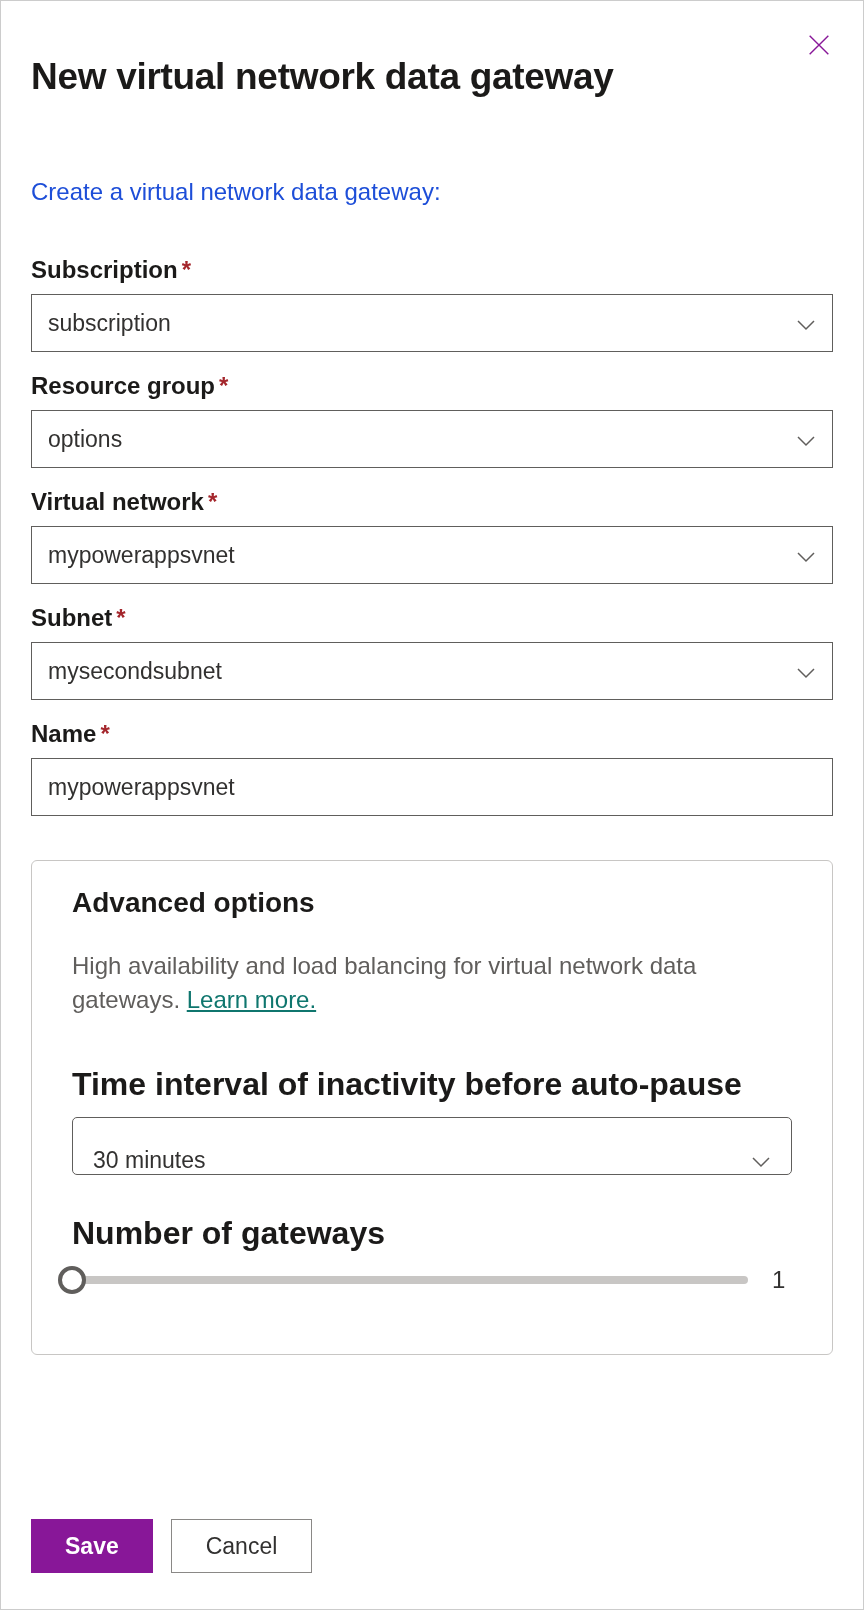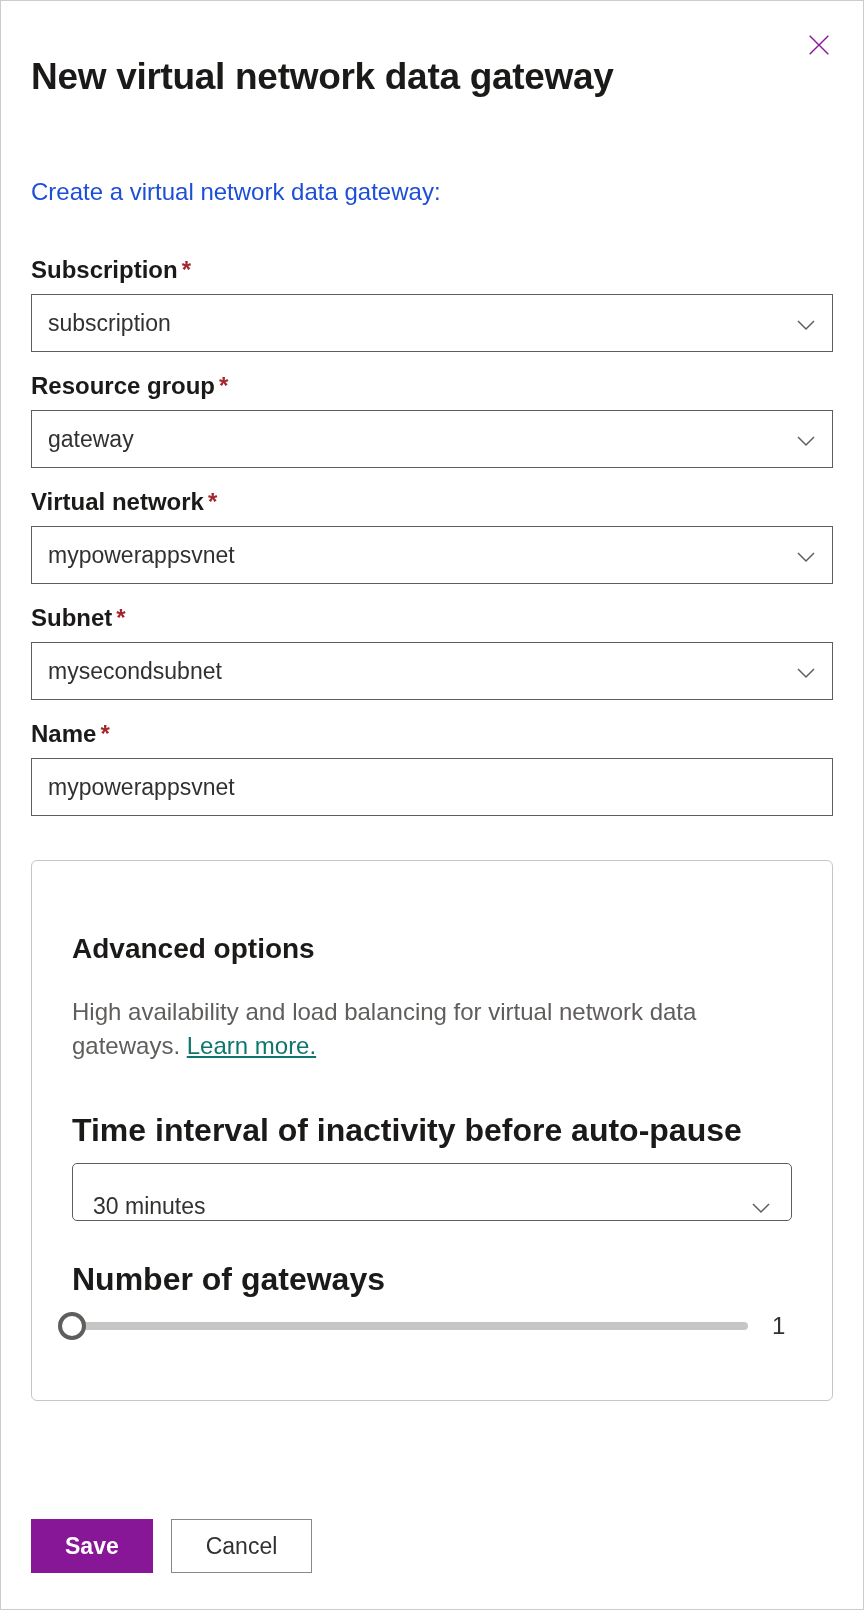--- a/index.html
+++ b/index.html
@@ -80,21 +80,21 @@
     .dropdown .chevron svg {
       width: 20px;
       height: 12px;
       stroke: #605e5c;
       stroke-width: 1.5;
       fill: none;
     }
     .advanced-section {
       border: 1px solid #c8c6c4;
       border-radius: 6px;
-      padding: 72px 40px 60px 40px;
+      padding: 26px 40px 60px 40px;
       margin-top: 44px;
     }
     .advanced-title {
       font-size: 28px;
       font-weight: 700;
       color: #1b1a19;
       margin-bottom: 30px;
     }
     .advanced-desc {
       font-size: 24px;
@@ -220,21 +220,21 @@
         </svg>
     </span>
   </div>
 </div>
 
 <div class="field">
   <label class="field-label">
     <span>Resource group</span><span class="required">*</span>
   </label>
   <div class="dropdown">
-    <span>gateway</span>
+    <span>options</span>
     <span class="chevron">
       <svg viewBox="0 0 20 12">
           <path d="M2 2 L10 10 L18 2"></path>
         </svg>
     </span>
   </div>
 </div>
 
 <div class="field">
   <label class="field-label">

